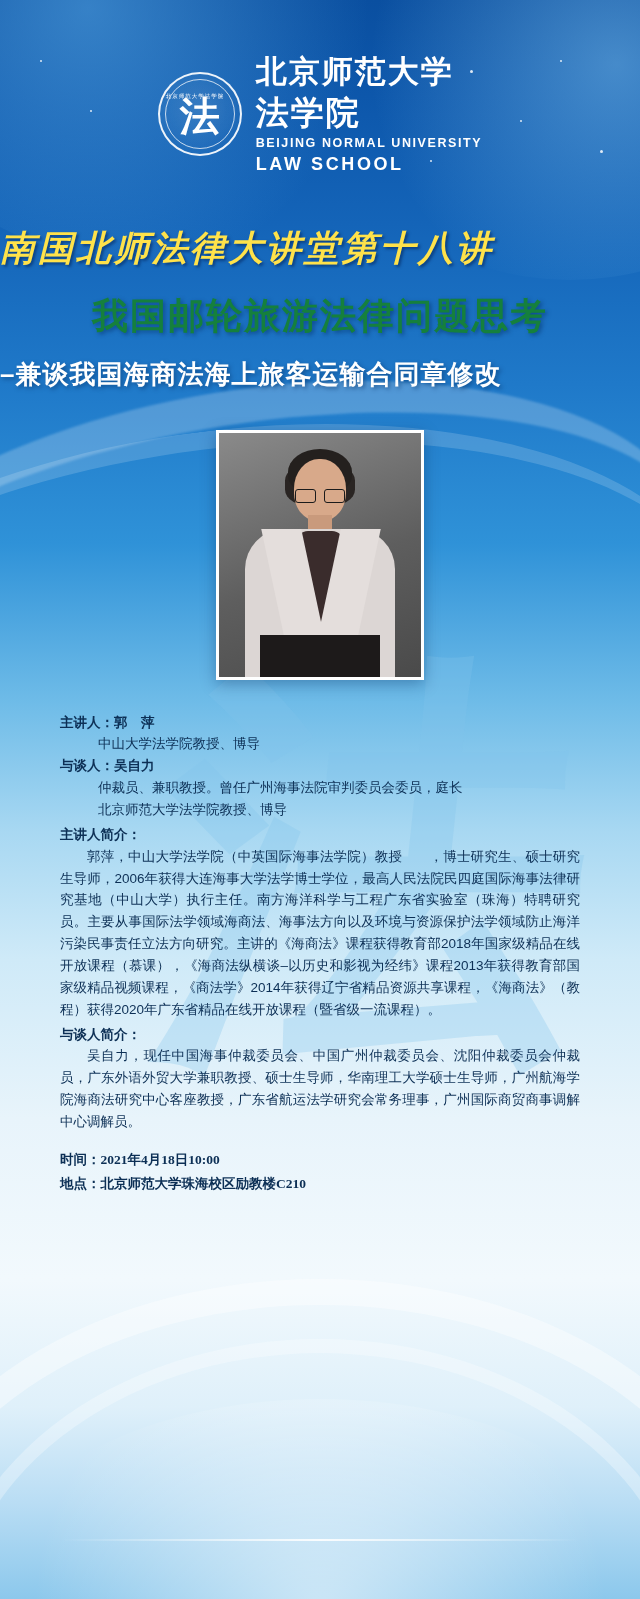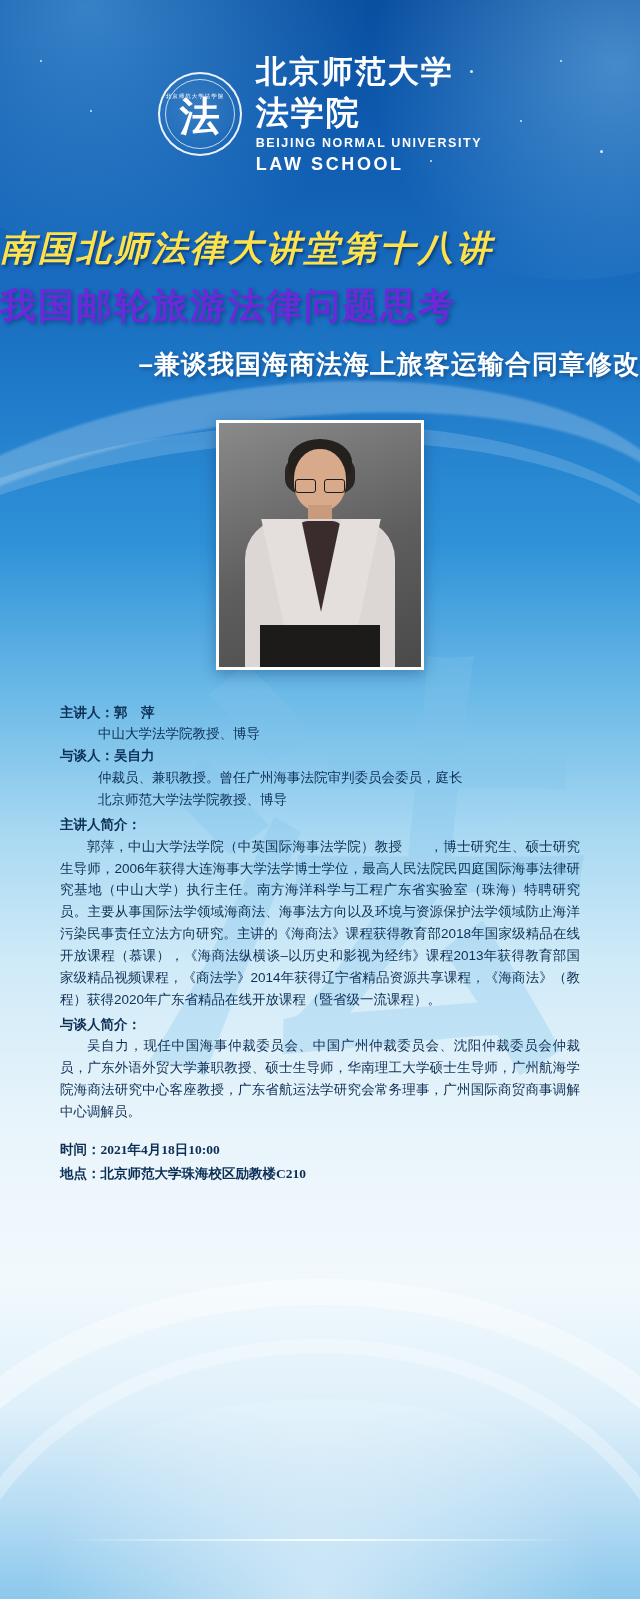--- a/index.html
+++ b/index.html
@@ -141,29 +141,30 @@
     margin-top: 52px;
     font-family: "Liberation Serif", serif;
     font-size: 35px;
     font-weight: bold;
     font-style: italic;
     letter-spacing: 3px;
     color: #ffe24a;
     text-shadow: 2px 2px 3px rgba(0,30,80,.55);
   }
   .main-title {
-    margin-top: 10px;
+    text-align: center;
+    margin-top: 20px;
     font-size: 36px;
     font-weight: bold;
     letter-spacing: 2px;
-    color: #6d28d9;
+    color: #15803d;
     text-shadow: 2px 2px 4px rgba(0,40,90,.5);
   }
   .sub-title {
-    text-align: right;
+    text-align: left;
     margin-top: 16px;
     font-size: 26px;
     font-weight: bold;
     letter-spacing: 1px;
     color: #ffffff;
     text-shadow: 2px 2px 4px rgba(0,40,90,.5);
   }
 
   
   .portrait-wrap {

